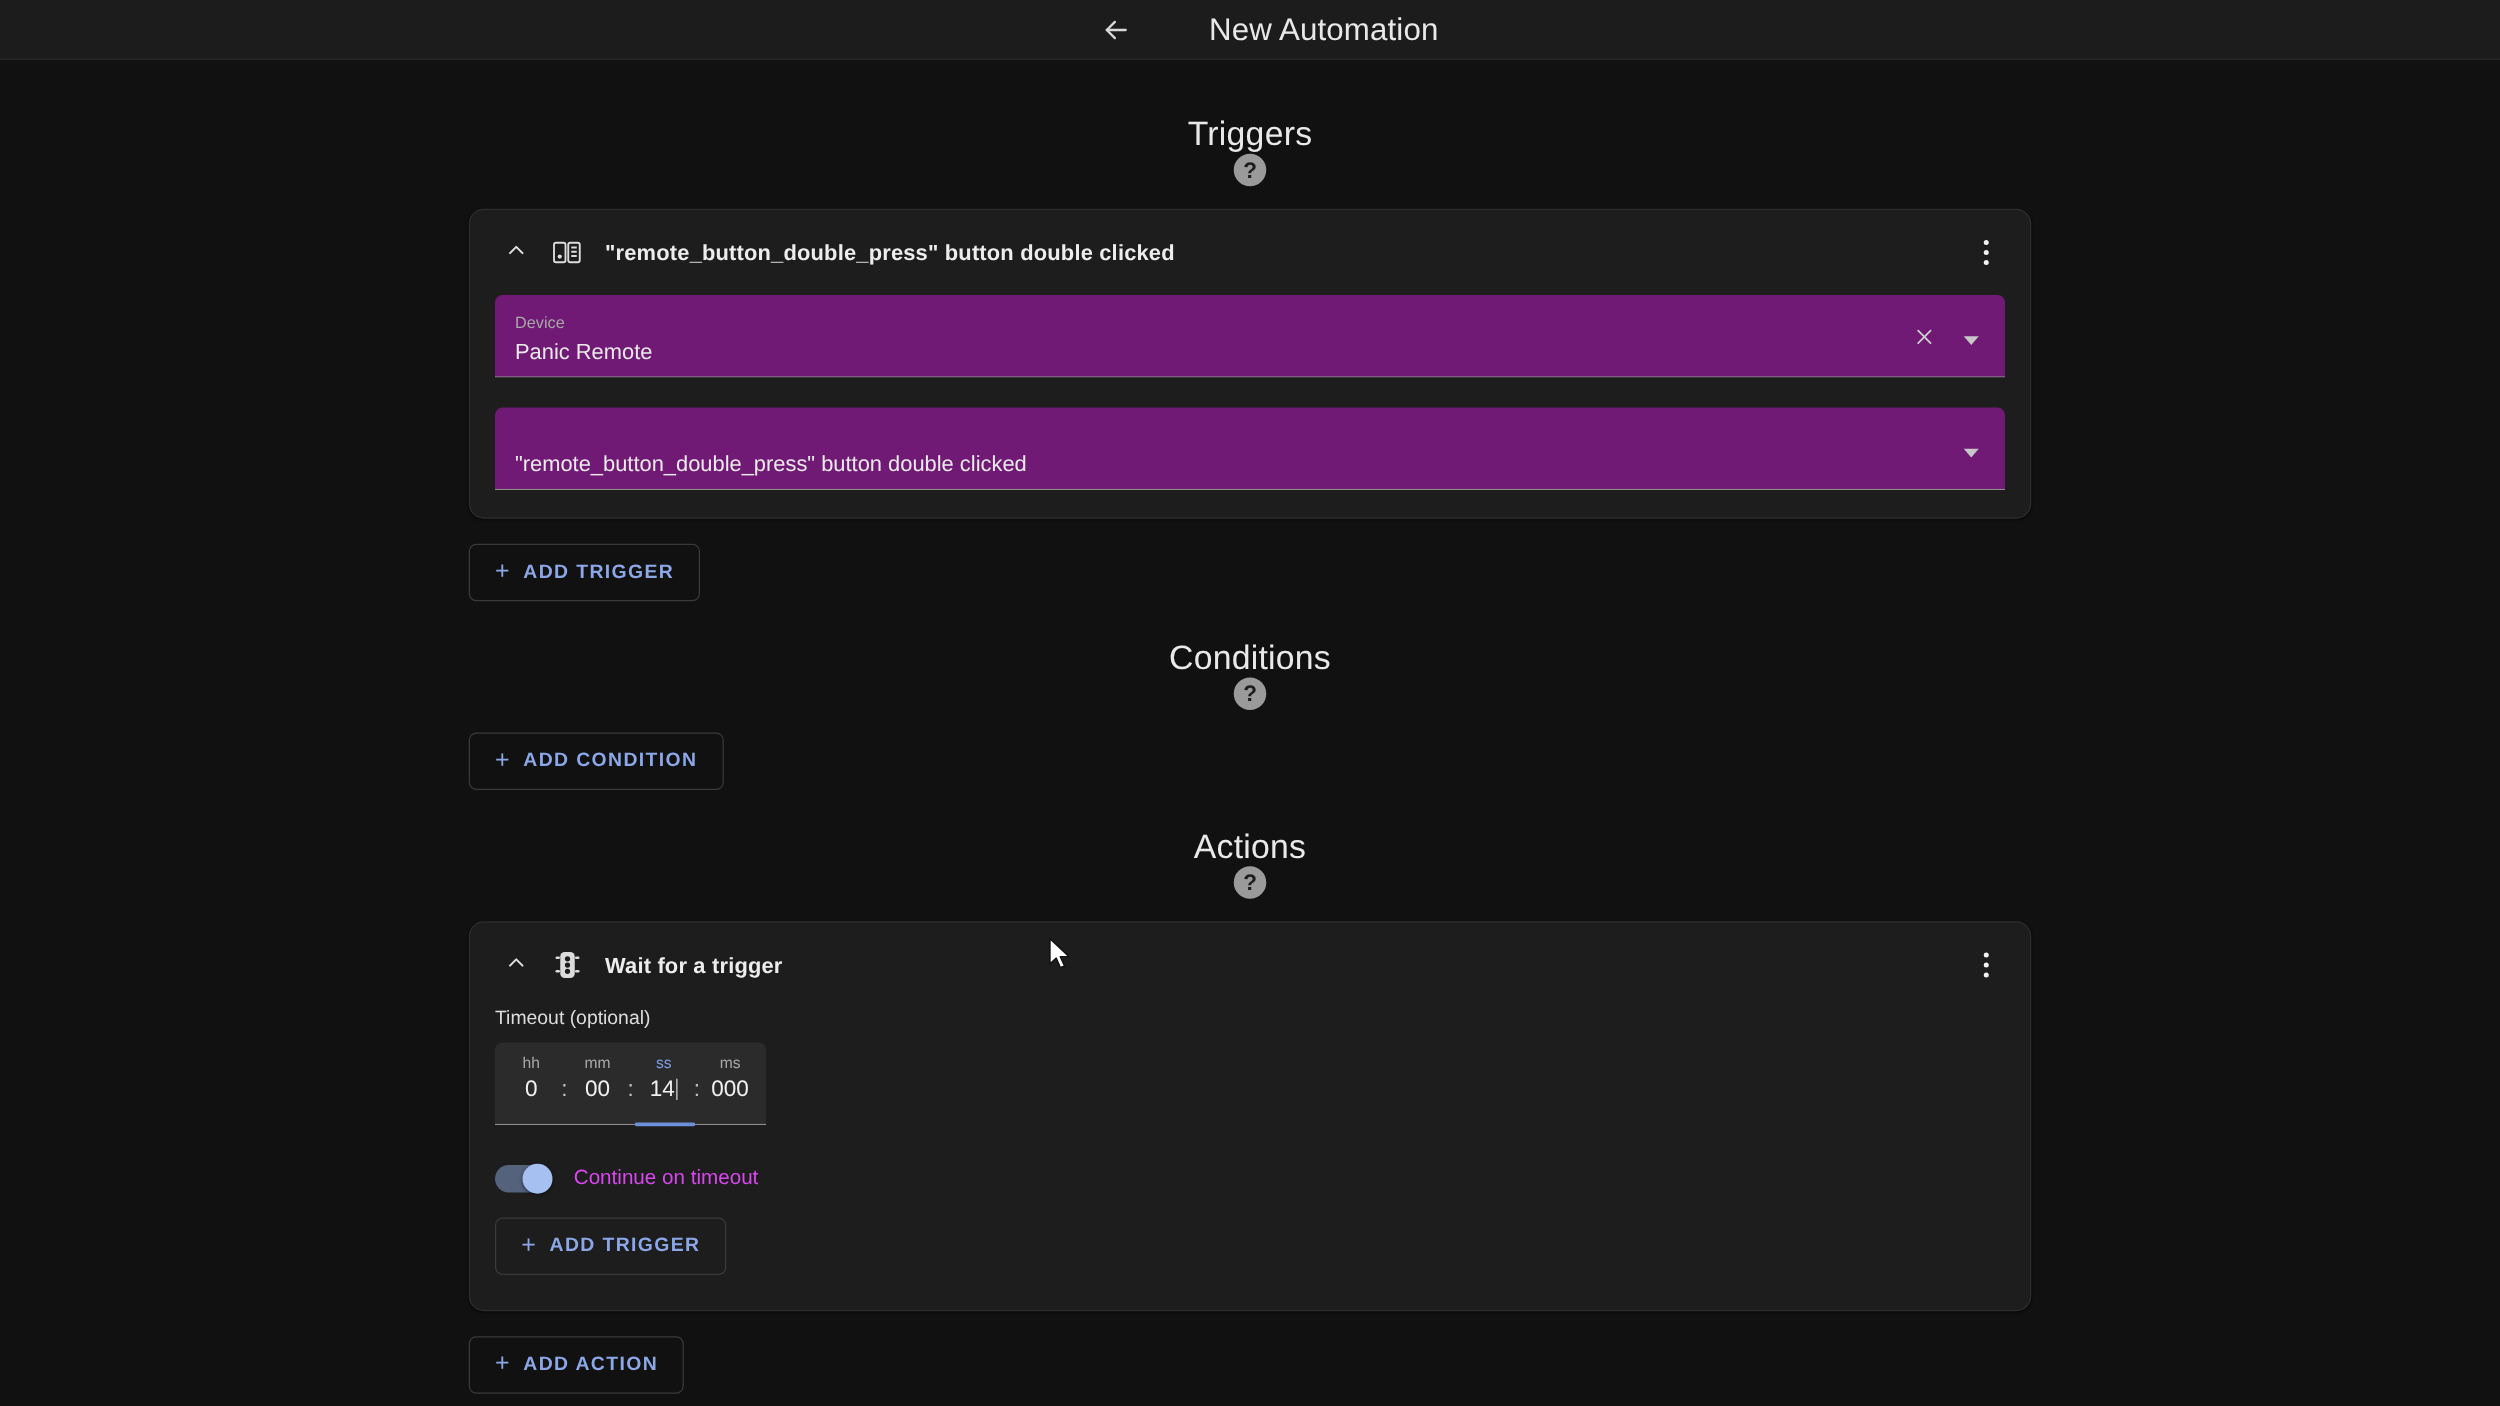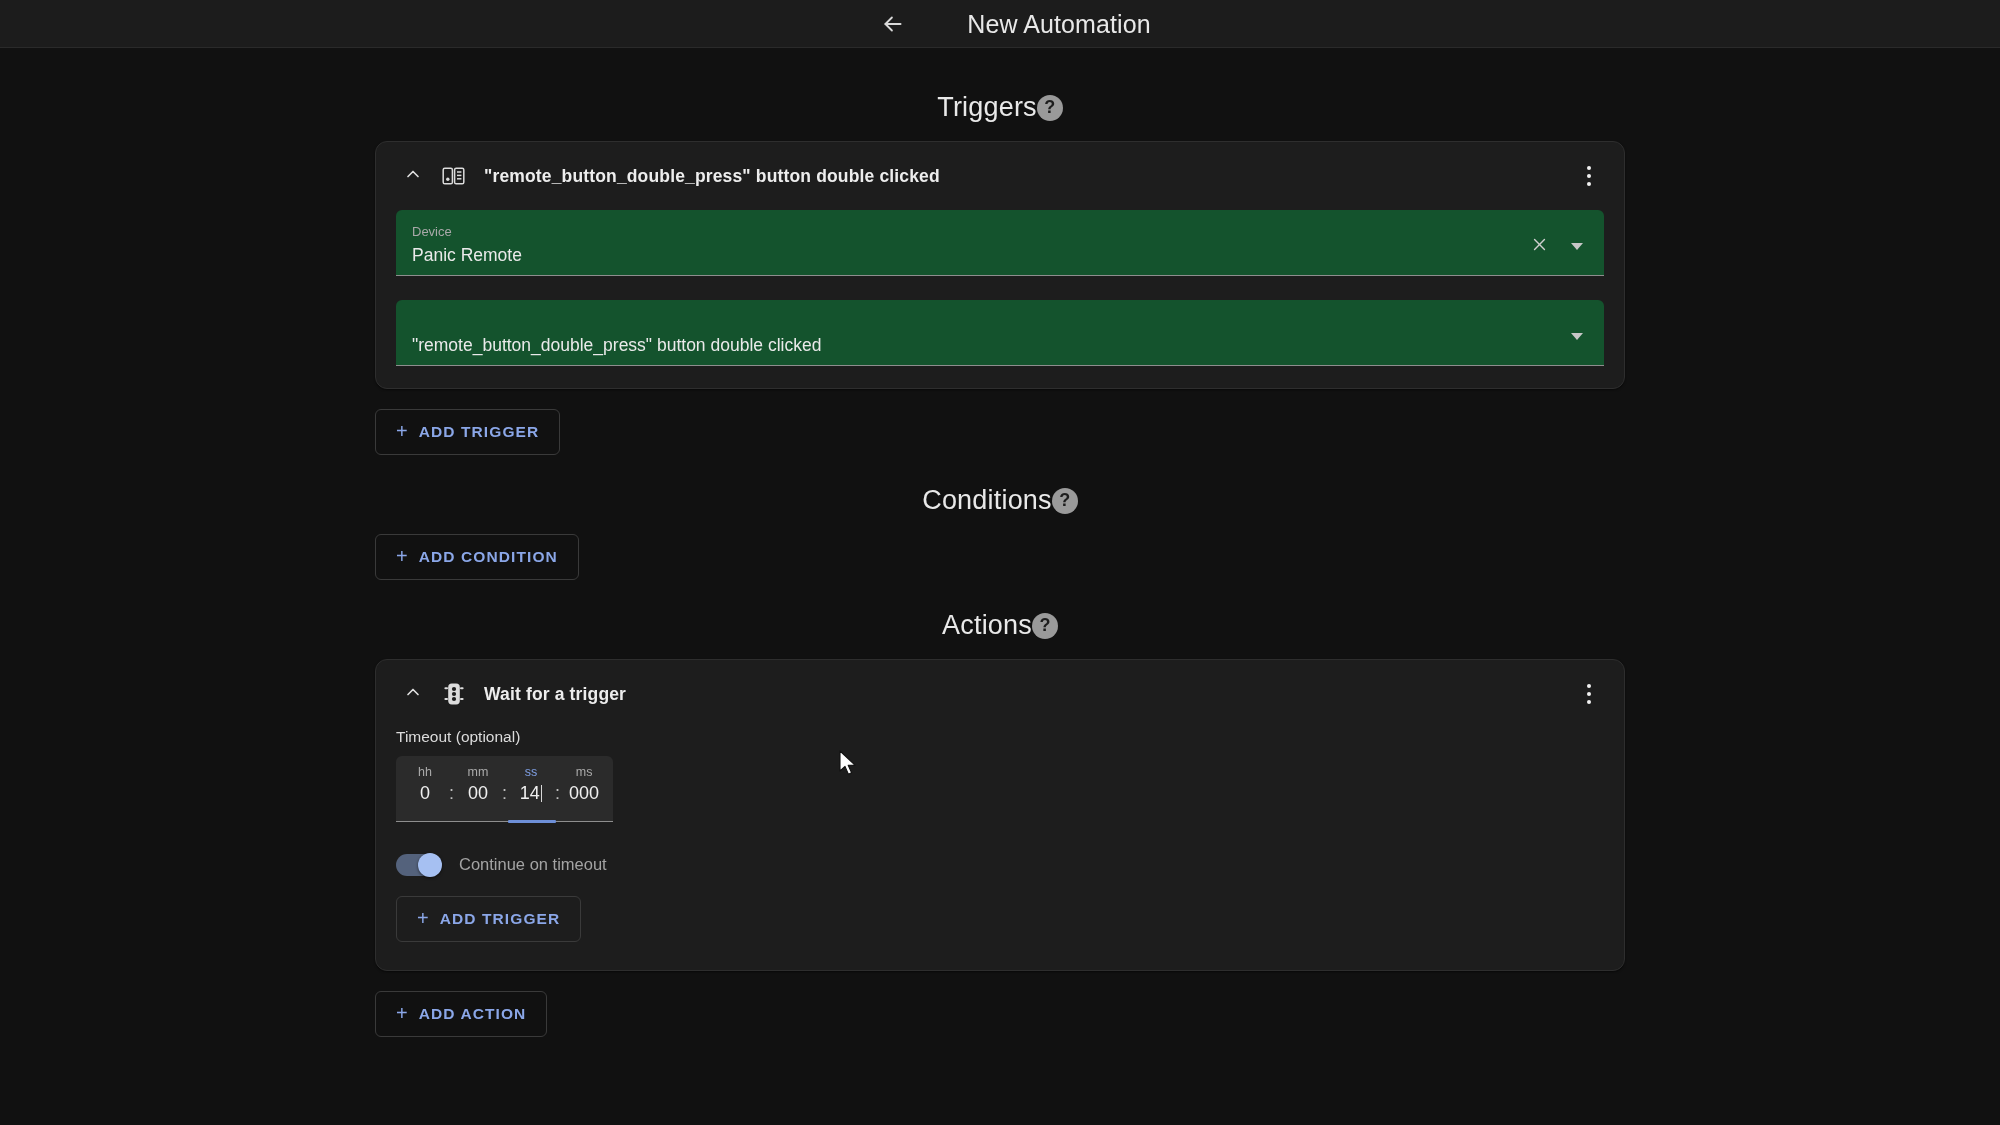--- a/index.html
+++ b/index.html
@@ -60,20 +60,21 @@
     width: 1250px;
     margin: 0 auto;
   }
 
   .section-head {
     display: flex;
     align-items: center;
     justify-content: center;
     margin-top: 30px;
     margin-bottom: 18px;
+    flex-direction: column;
   }
   .section-head:first-child { margin-top: 22px; }
   .section-title {
     font-size: 27px;
     font-weight: 400;
     color: #e9e9e9;
     letter-spacing: .2px;
   }
   .help-icon {
     width: 26px; height: 26px;
@@ -142,21 +143,21 @@
     width: 4.5px; height: 4.5px;
     border-radius: 50%;
     background: #f2f2f2;
   }
 
   .card-body { padding: 0 20px 22px 20px; }
 
   
   .field {
     position: relative;
-    background: #14532d;
+    background: #701a75;
     border-radius: 6px 6px 0 0;
     border-bottom: 1px solid #8e8e8e;
     height: 66px;
     display: flex;
     align-items: flex-end;
     padding: 0 12px 0 16px;
     box-sizing: border-box;
     cursor: pointer;
   }
   .field + .field { margin-top: 24px; }
@@ -299,21 +300,21 @@
     width: 24px; height: 24px;
     border-radius: 50%;
     background: #a6c0f2;
     top: -1px;
     right: -1px;
     box-shadow: 0 1px 3px rgba(0,0,0,.55);
   }
   .toggle-label {
     margin-left: 18px;
     font-size: 16.5px;
-    color: #a3a3a3;
+    color: #d946ef;
   }
 
   
   .cursor {
     position: absolute;
     width: 20px; height: 28px;
     pointer-events: none;
     z-index: 50;
   }
 </style>

